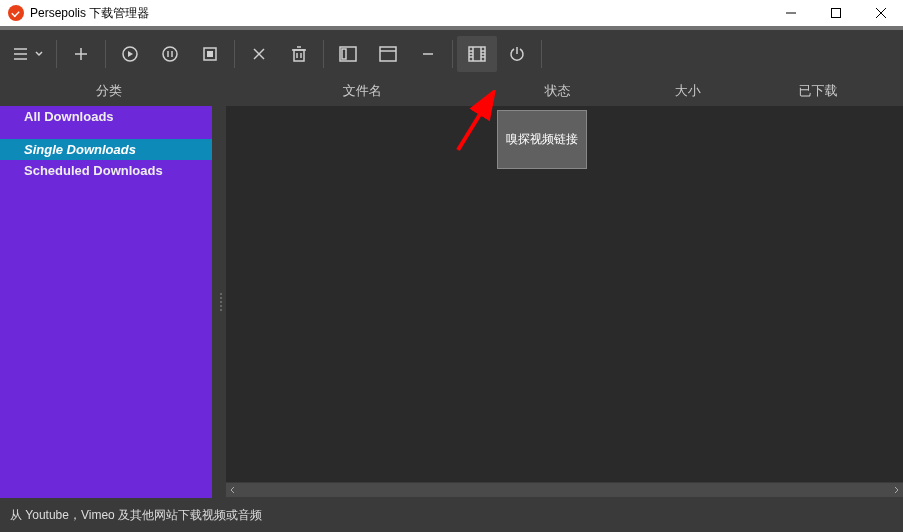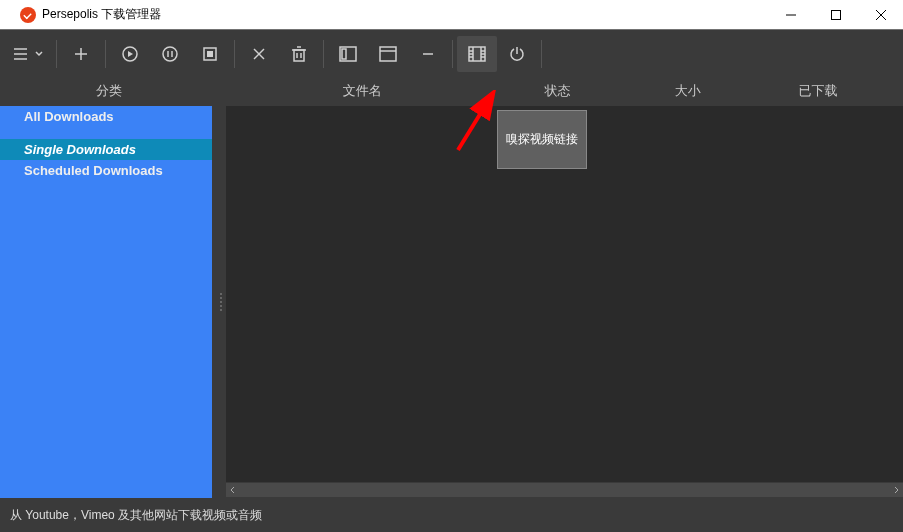--- a/index.html
+++ b/index.html
@@ -1,37 +1,37 @@
 <!DOCTYPE html>
 <html><head>
 <meta charset="utf-8">
 <style>
 * { margin: 0; padding: 0; box-sizing: border-box; }
 body { width: 903px; height: 532px; background: #fff; font-family: "Microsoft YaHei", "Segoe UI", Arial, sans-serif; overflow: hidden; position: relative; }
 
-.titlebar { height: 30px; background: #fff; border-bottom: 1px solid #737373; display: flex; align-items: center; padding: 0 0 0 20px; }
+.titlebar { height: 30px; background: #fff; border-bottom: 4px solid #737373; display: flex; align-items: center; padding: 0 0 0 8px; }
 .titlebar .app-icon { width: 16px; height: 16px; background: #e84118; border-radius: 50%; position: relative; margin-right: 6px; }
 .titlebar .app-icon::after { content: ""; position: absolute; left: 4px; top: 3px; width: 5px; height: 8px; border-right: 2px solid #fff; border-bottom: 2px solid #fff; transform: rotate(45deg) scale(0.7); }
 .titlebar .title { font-size: 12px; color: #000; }
 .titlebar .win-controls { margin-left: auto; display: flex; }
 .titlebar .win-btn { width: 45px; height: 30px; display: flex; align-items: center; justify-content: center; cursor: pointer; }
 .titlebar .win-btn svg { width: 10px; height: 10px; }
 
 .app-body { height: 502px; background: #3a3a3a; display: flex; flex-direction: column; position: relative; }
 
 .toolbar { height: 48px; background: #3a3a3a; display: flex; align-items: center; padding: 0 4px; }
 .tb-btn { width: 40px; height: 36px; display: flex; align-items: center; justify-content: center; cursor: pointer; border-radius: 2px; position: relative; }
 .tb-btn.active { background: #4a4a4a; }
 .tb-sep { width: 1px; height: 28px; background: #555; margin: 0 4px; }
 .tb-btn svg { stroke: #d0d0d0; fill: none; stroke-width: 1.5; }
 .cat-header { position:absolute; left:0; top:-24px; width:218px; text-align:center; font-size:13px; color:#ccc; }
 .col-headers { position:absolute; left:232px; right:20px; top:-24px; display:flex; font-size:13px; color:#ccc; }
 .ch { text-align:center; }
 
-.sidebar { width: 212px; background: #3b82f6; display:flex; flex-direction:column; margin-top:0; margin-right:4px; }
+.sidebar { width: 212px; background: #6d28d9; display:flex; flex-direction:column; margin-top:0; margin-right:4px; }
 .cat-item { padding: 3px 8px 3px 24px; font-size: 13px; font-weight: bold; color: #eee; cursor: pointer; white-space: nowrap; }
 .cat-item.selected { background: #0e8ab8; color: #fff; font-style: italic; margin-top: 12px; }
 
 .splitter { width: 10px; display:flex; align-items:center; justify-content:center; cursor: col-resize; }
 .splitter-dots { display:flex; flex-direction:column; gap:2px; }
 .splitter-dots span { width:2px; height:2px; background:#666; }
 
 .content { flex:1; background:#2a2a2a; position:relative; display:flex; flex-direction:column; }
 .content-body { flex:1; }
 .h-scroll { height:16px; background:#3a3a3a; display:flex; align-items:center; position:relative; }

